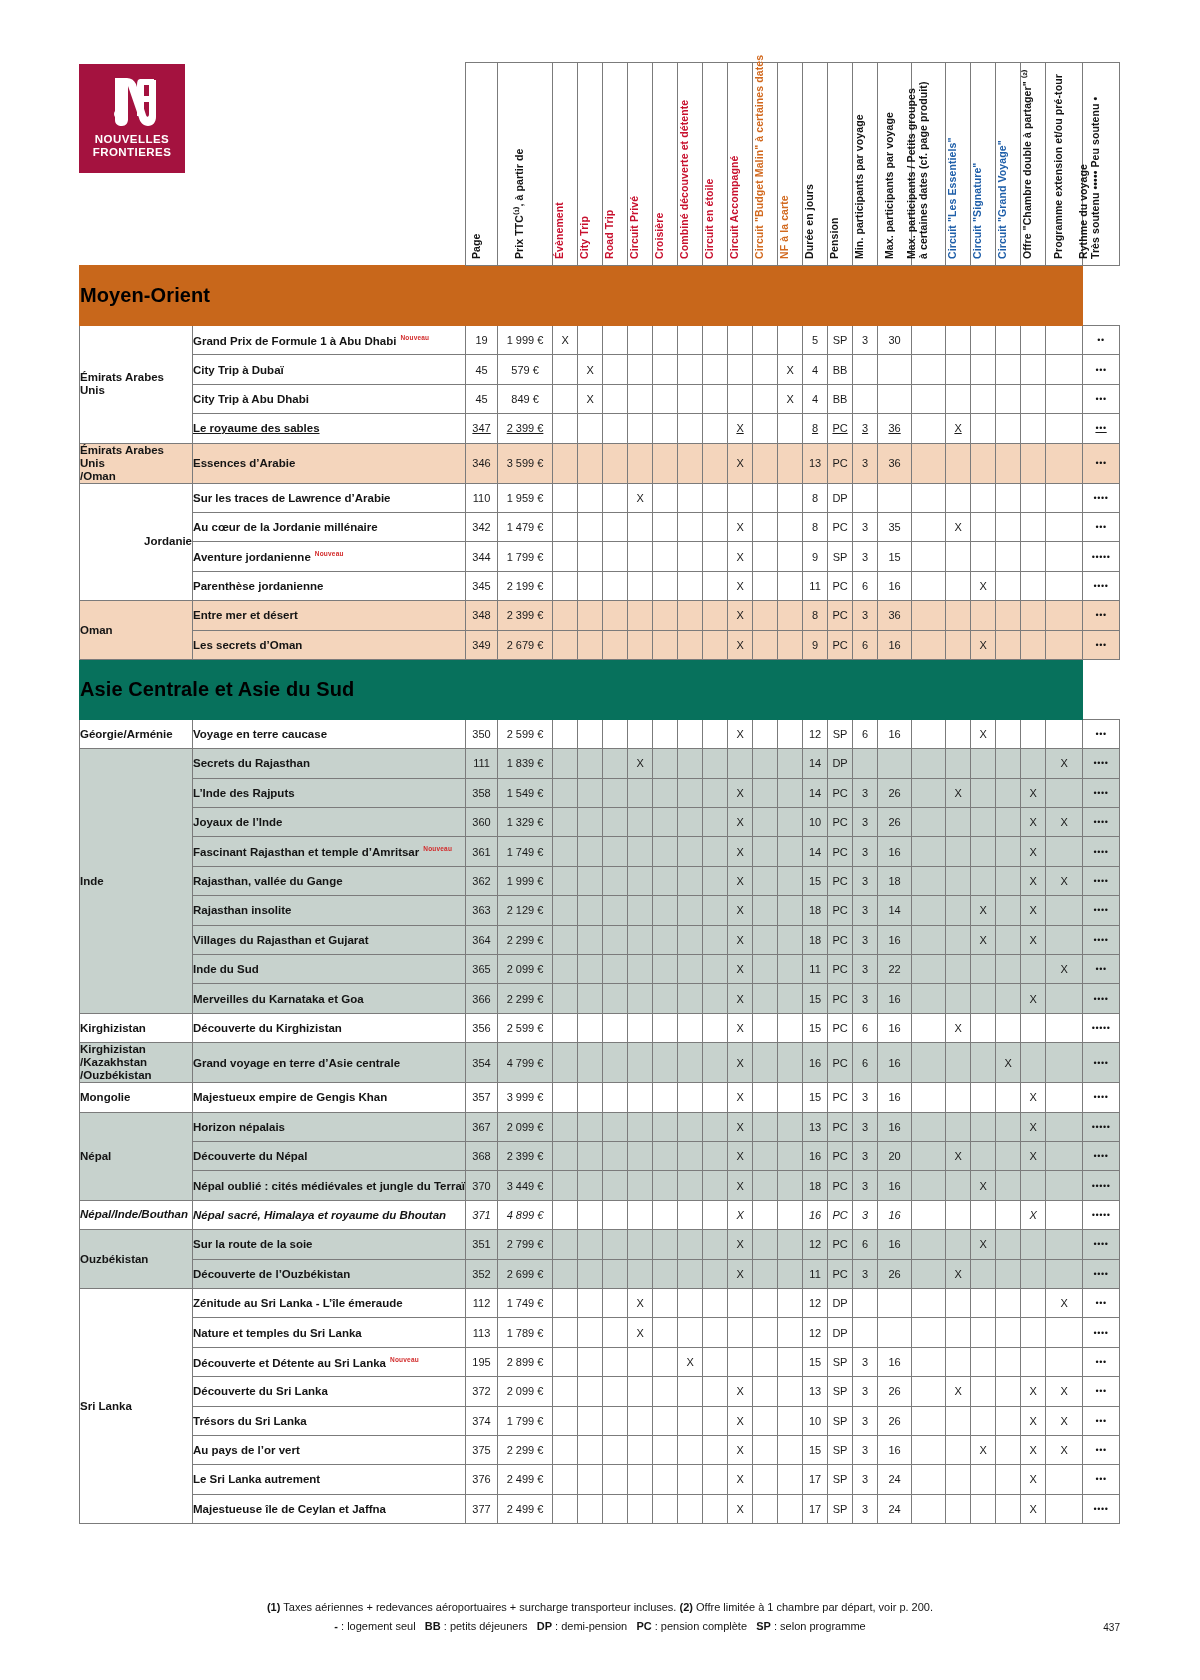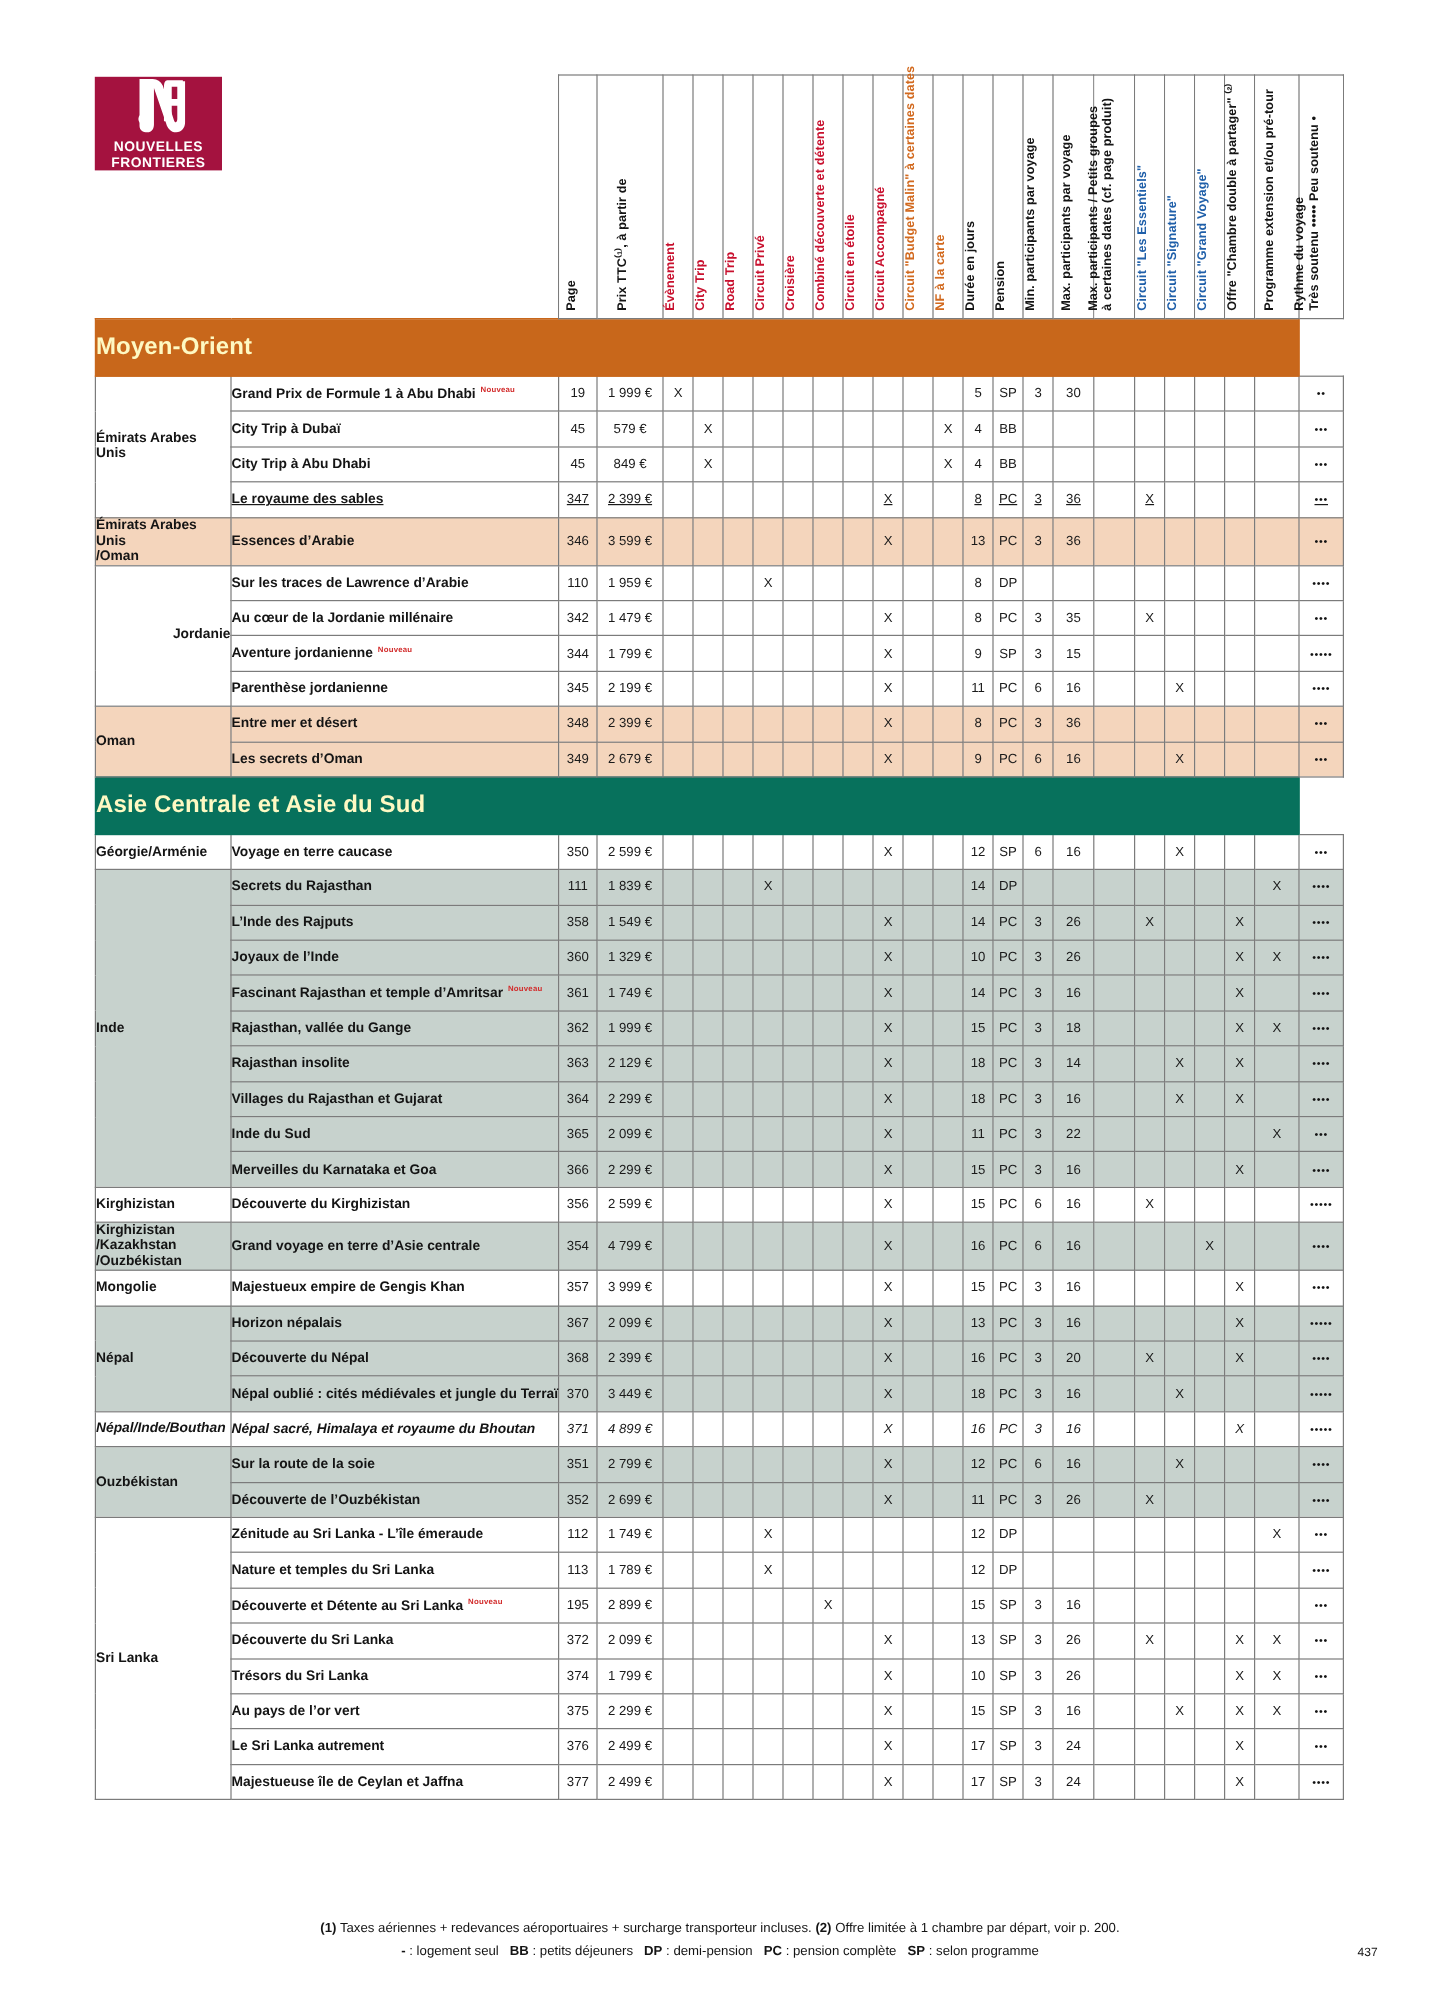--- a/index.html
+++ b/index.html
@@ -12,25 +12,25 @@
     position:relative;
     overflow:hidden;
   }
 
   
   #page { position:absolute; left:0; top:0; width:1200px; height:1680px; }
 
   
   .logo-box{
     position:absolute; left:79px; top:64px;
-    width:106px; height:78px;
+    width:106px; height:109px;
     background:#A4123F;
     display:flex; flex-direction:column;
     align-items:center; justify-content:flex-start;
-    padding-top:0;
+    padding-top:12px;
   }
   .logo-mark{ width:52px; height:54px; }
   .logo-txt{
     color:#fff; font-weight:700; font-size:11.5px;
     letter-spacing:.45px; line-height:12.5px;
     text-align:center; margin-top:3px;
   }
   .page-title{
     position:absolute; left:79px; top:186px;
     font-size:27px; font-weight:700; line-height:31px;
@@ -74,23 +74,23 @@
   }
   th.vh .rot.two{ line-height:11.5px; }
 
   .c-black{ color:#141414; }
   .c-red{ color:#C8102E; }
   .c-orange{ color:#D2691E; }
   .c-blue{ color:#1F5FA9; }
 
   
   td.banner{
-    height:48px;
+    height:60px;
     font-size:20px; font-weight:700;
-    color:#fef9c3;
+    color:#000000;
     padding-left:15px;
     letter-spacing:.1px;
   }
   td.banner.orange{ background:#C8671B; border-color:#C8671B; }
   td.banner.green { background:#07715C; border-color:#07715C; }
 
   
   td.country{
     width:113px;
     font-size:11.5px; font-weight:600;
@@ -125,21 +125,21 @@
     position:absolute; left:0; right:0; top:1598px;
     text-align:center; font-size:11px; color:#141414; line-height:19px;
   }
   .footnote .b{ font-weight:700; }
   .footnote2{
     position:absolute; left:0; right:0; top:1620px;
     text-align:center; font-size:11px; color:#141414;
   }
   .footnote2 .b{ font-weight:700; }
   .pagenum{
-    position:absolute; right:52px; top:1622px;
+    position:absolute; right:80px; top:1622px;
     font-size:10px; color:#141414;
   }
 </style>
 </head>
 <body>
 
 <div id="page">
 
   <div class="logo-box">
     <svg class="logo-mark" viewBox="0 0 52 54">

